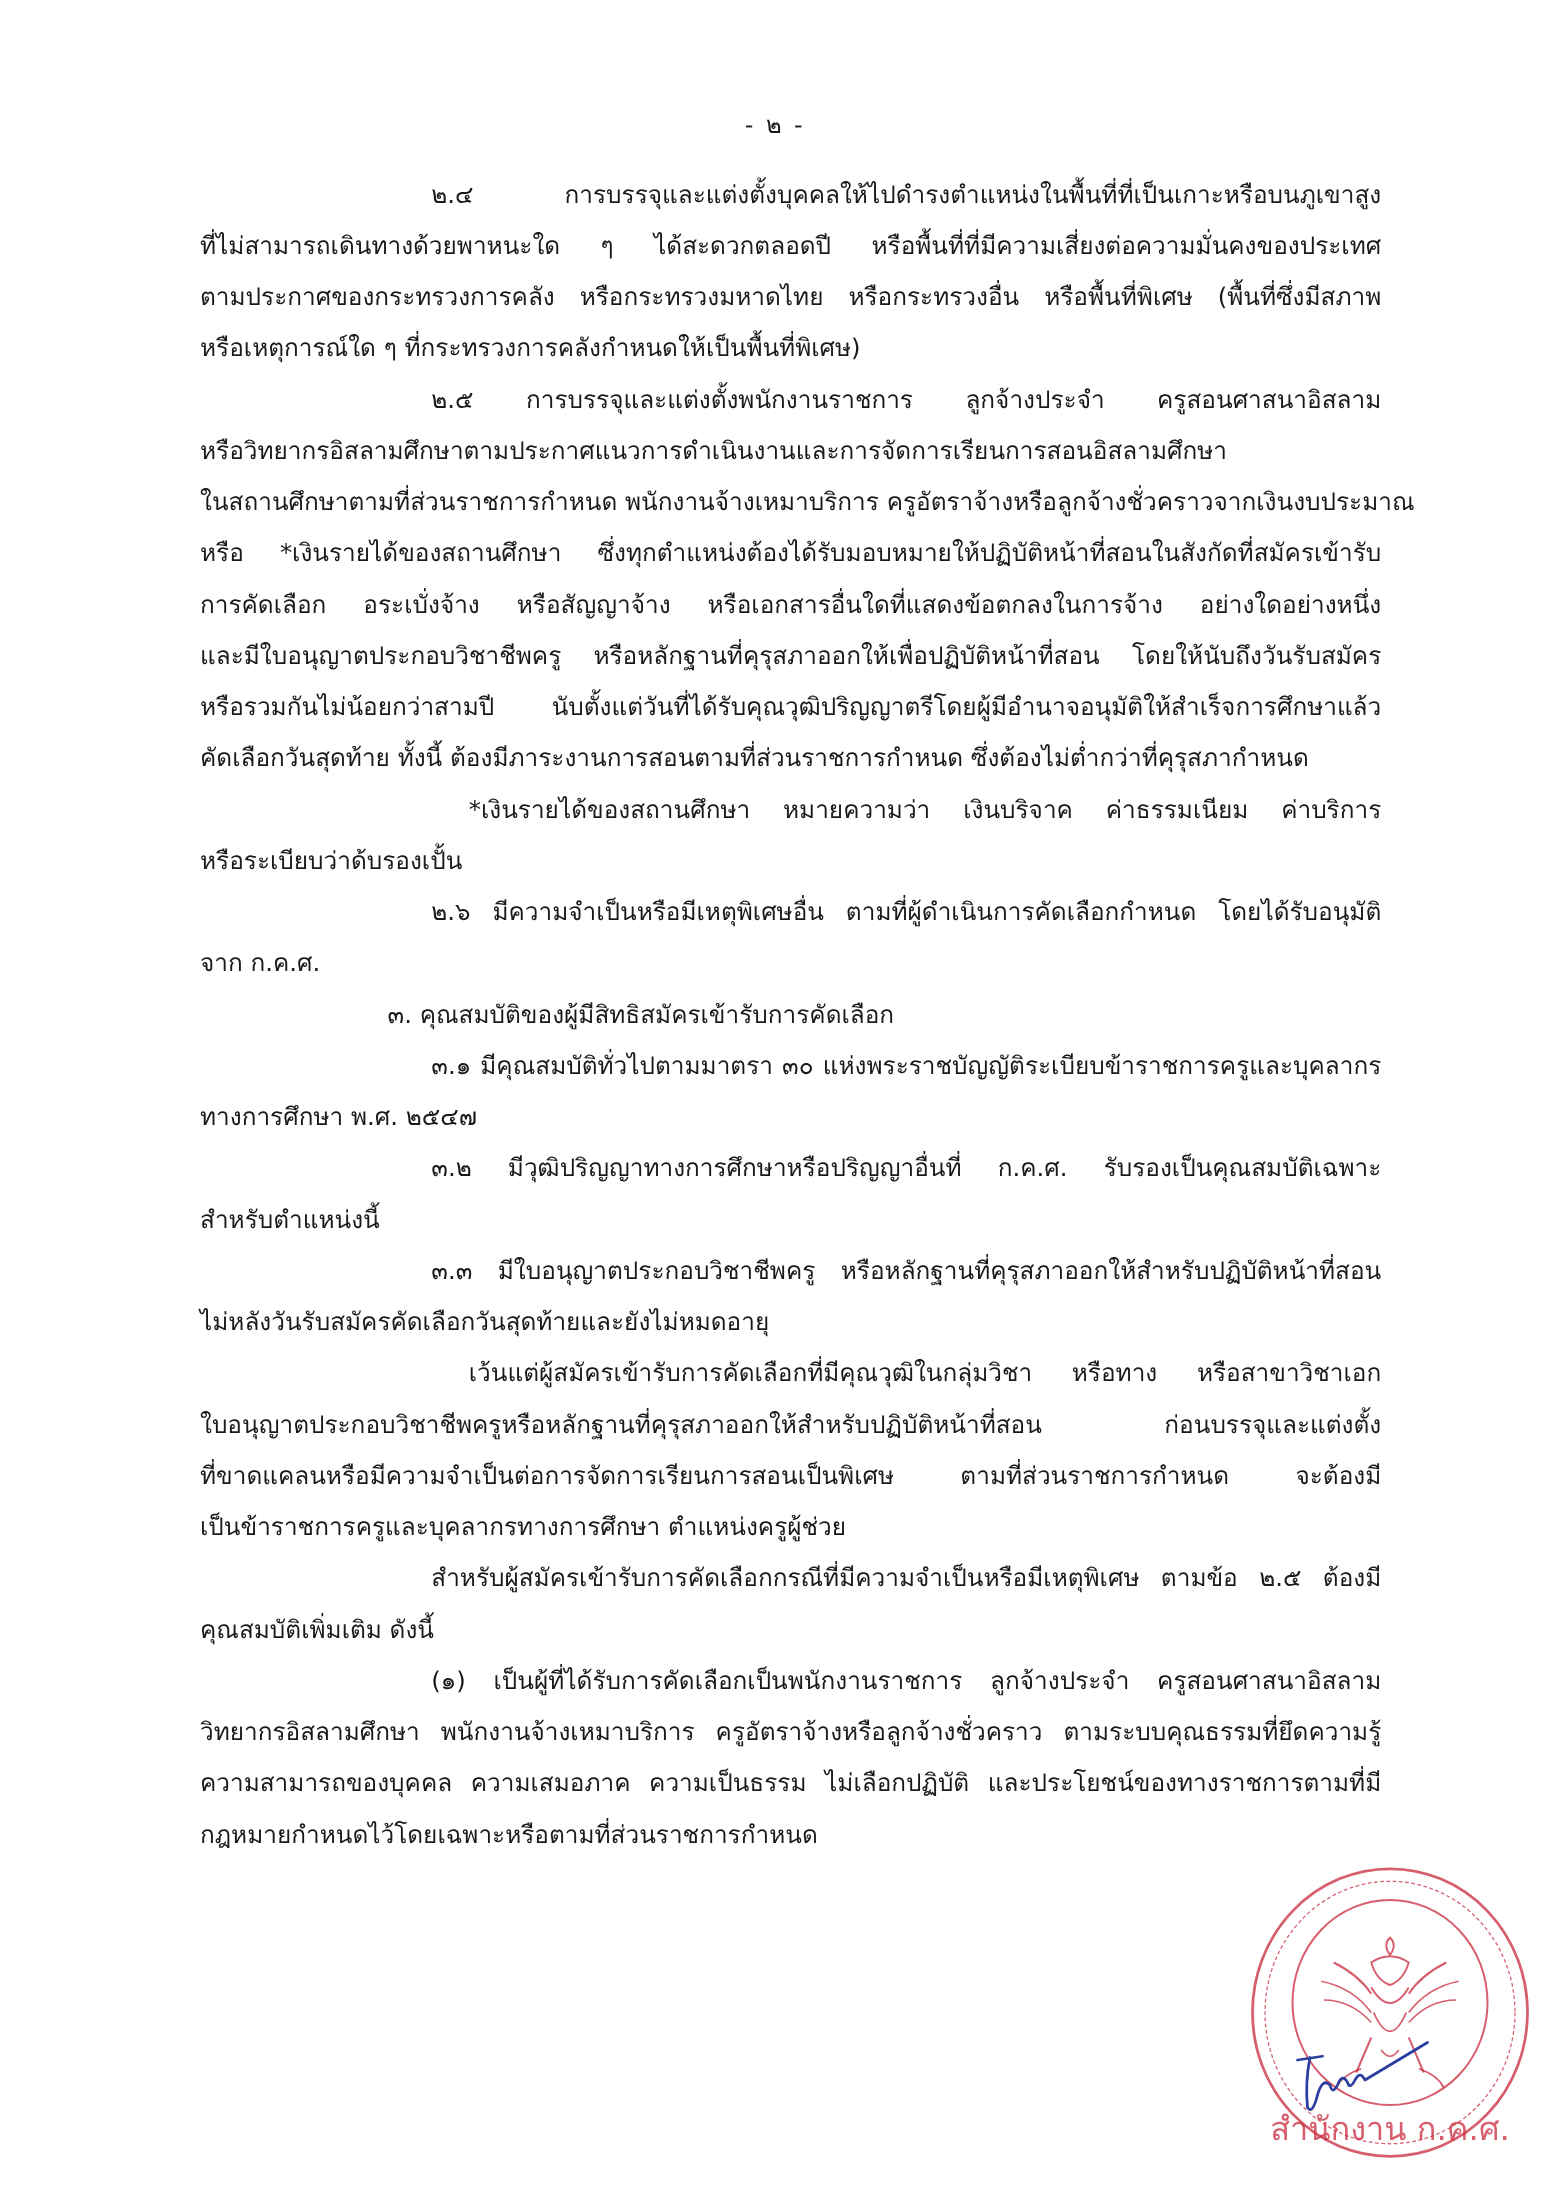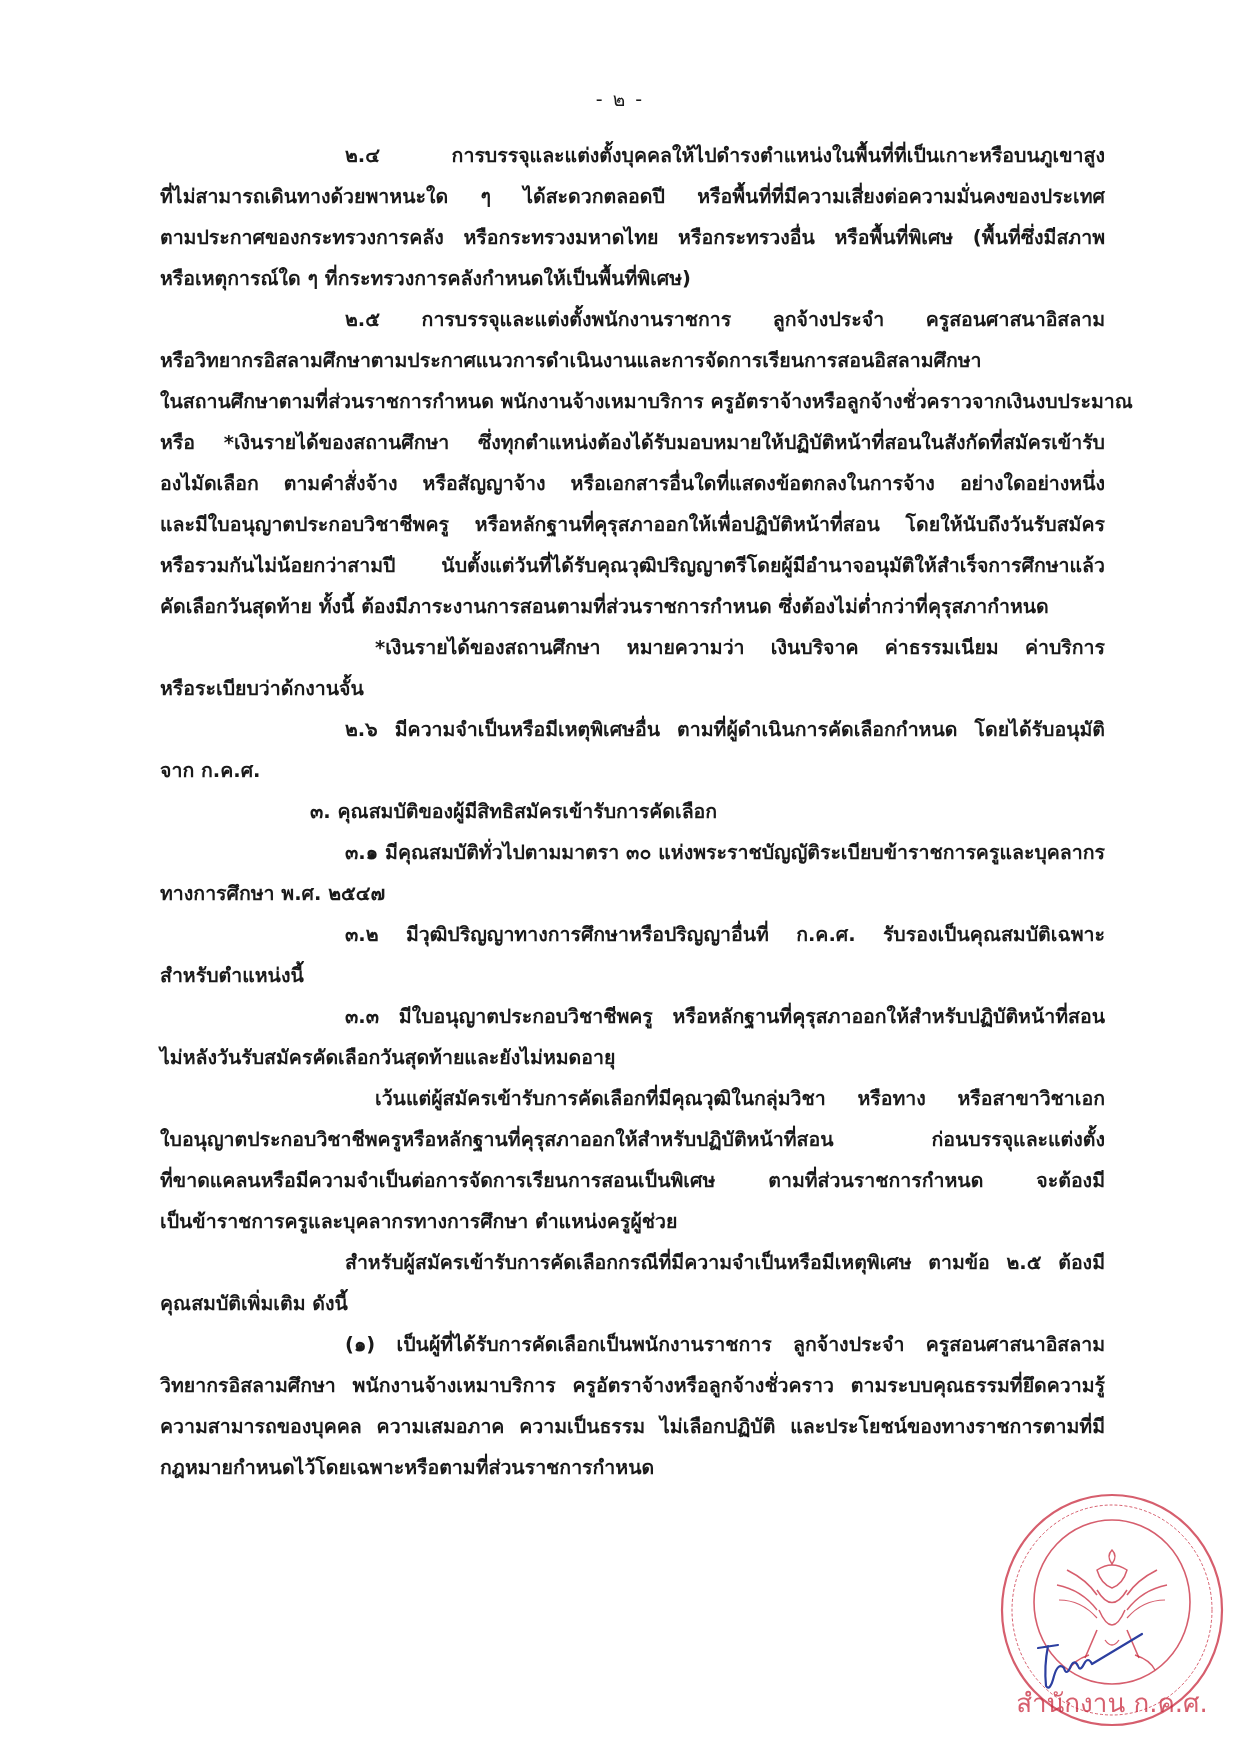--- a/index.html
+++ b/index.html
@@ -22,21 +22,20 @@
       width: 1240px;
       text-align: center;
       font-size: 19px;
       letter-spacing: 2px;
     }
     .content {
       position: absolute;
       top: 135px;
       left: 160px;
       width: 945px;
-      font-weight: bold;
     }
     .line {
       font-size: 19.5px;
       line-height: 41px;
       height: 41px;
       white-space: nowrap;
       overflow: visible;
       text-align: justify;
       text-align-last: justify;
     }
@@ -76,29 +75,29 @@
     <div class="line">ที่ไม่สามารถเดินทางด้วยพาหนะใด ๆ ได้สะดวกตลอดปี หรือพื้นที่ที่มีความเสี่ยงต่อความมั่นคงของประเทศ</div>
     <div class="line">ตามประกาศของกระทรวงการคลัง หรือกระทรวงมหาดไทย หรือกระทรวงอื่น หรือพื้นที่พิเศษ (พื้นที่ซึ่งมีสภาพ</div>
     <div class="line last">หรือเหตุการณ์ใด ๆ ที่กระทรวงการคลังกำหนดให้เป็นพื้นที่พิเศษ)</div>
   </div>
 
   <div>
     <div class="line indent-1">๒.๕ การบรรจุและแต่งตั้งพนักงานราชการ ลูกจ้างประจำ ครูสอนศาสนาอิสลาม</div>
     <div class="line">หรือวิทยากรอิสลามศึกษาตามประกาศแนวการดำเนินงานและการจัดการเรียนการสอนอิสลามศึกษา</div>
     <div class="line">ในสถานศึกษาตามที่ส่วนราชการกำหนด พนักงานจ้างเหมาบริการ ครูอัตราจ้างหรือลูกจ้างชั่วคราวจากเงินงบประมาณ</div>
     <div class="line">หรือ *เงินรายได้ของสถานศึกษา ซึ่งทุกตำแหน่งต้องได้รับมอบหมายให้ปฏิบัติหน้าที่สอนในสังกัดที่สมัครเข้ารับ</div>
-    <div class="line">องไมัดเลือก ตามคำสั่งจ้าง หรือสัญญาจ้าง หรือเอกสารอื่นใดที่แสดงข้อตกลงในการจ้าง อย่างใดอย่างหนึ่ง</div>
+    <div class="line">การคัดเลือก อระเบั่งจ้าง หรือสัญญาจ้าง หรือเอกสารอื่นใดที่แสดงข้อตกลงในการจ้าง อย่างใดอย่างหนึ่ง</div>
     <div class="line">และมีใบอนุญาตประกอบวิชาชีพครู หรือหลักฐานที่คุรุสภาออกให้เพื่อปฏิบัติหน้าที่สอน โดยให้นับถึงวันรับสมัคร</div>
     <div class="line">หรือรวมกันไม่น้อยกว่าสามปี นับตั้งแต่วันที่ได้รับคุณวุฒิปริญญาตรีโดยผู้มีอำนาจอนุมัติให้สำเร็จการศึกษาแล้ว</div>
     <div class="line last">คัดเลือกวันสุดท้าย ทั้งนี้ ต้องมีภาระงานการสอนตามที่ส่วนราชการกำหนด ซึ่งต้องไม่ต่ำกว่าที่คุรุสภากำหนด</div>
   </div>
 
   <div>
     <div class="line indent-2">*เงินรายได้ของสถานศึกษา หมายความว่า เงินบริจาค ค่าธรรมเนียม ค่าบริการ</div>
-    <div class="line last">หรือระเบียบว่าด้กงานจั้น</div>
+    <div class="line last">หรือระเบียบว่าด้บรองเปั้น</div>
   </div>
 
   <div>
     <div class="line indent-1">๒.๖ มีความจำเป็นหรือมีเหตุพิเศษอื่น ตามที่ผู้ดำเนินการคัดเลือกกำหนด โดยได้รับอนุมัติ</div>
     <div class="line last">จาก ก.ค.ศ.</div>
   </div>
 
   <div>
     <div class="line last indent-4">๓. คุณสมบัติของผู้มีสิทธิสมัครเข้ารับการคัดเลือก</div>
   </div>

